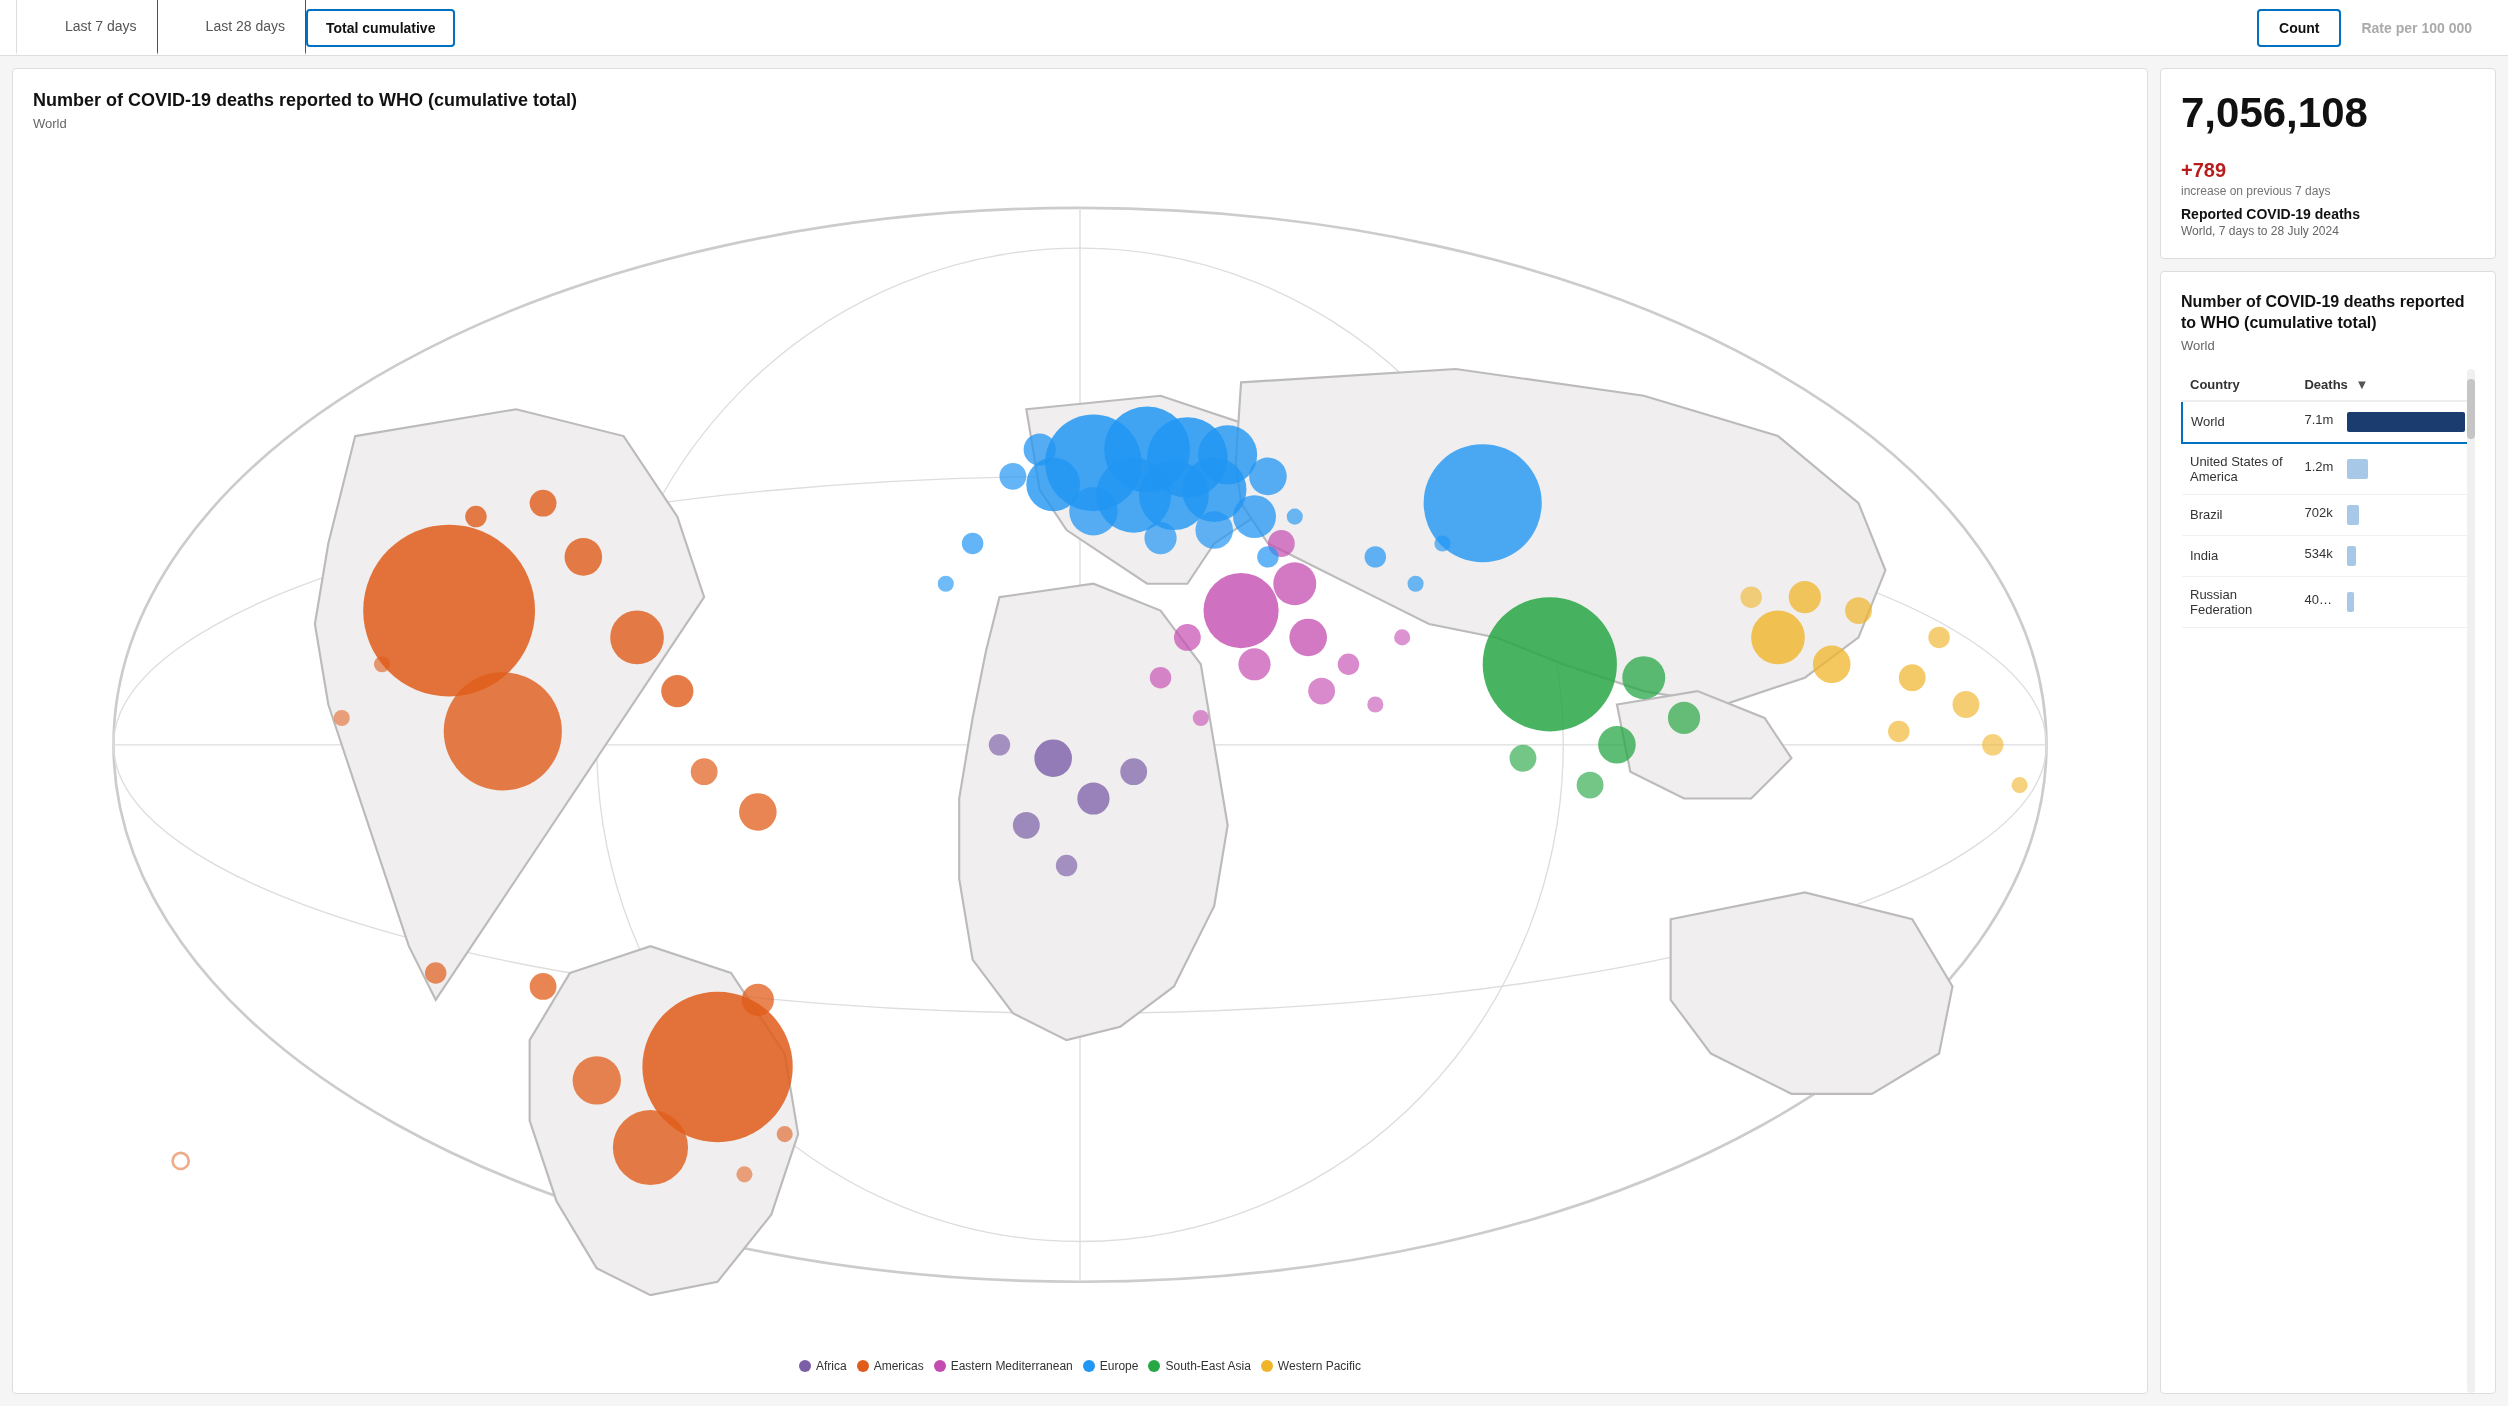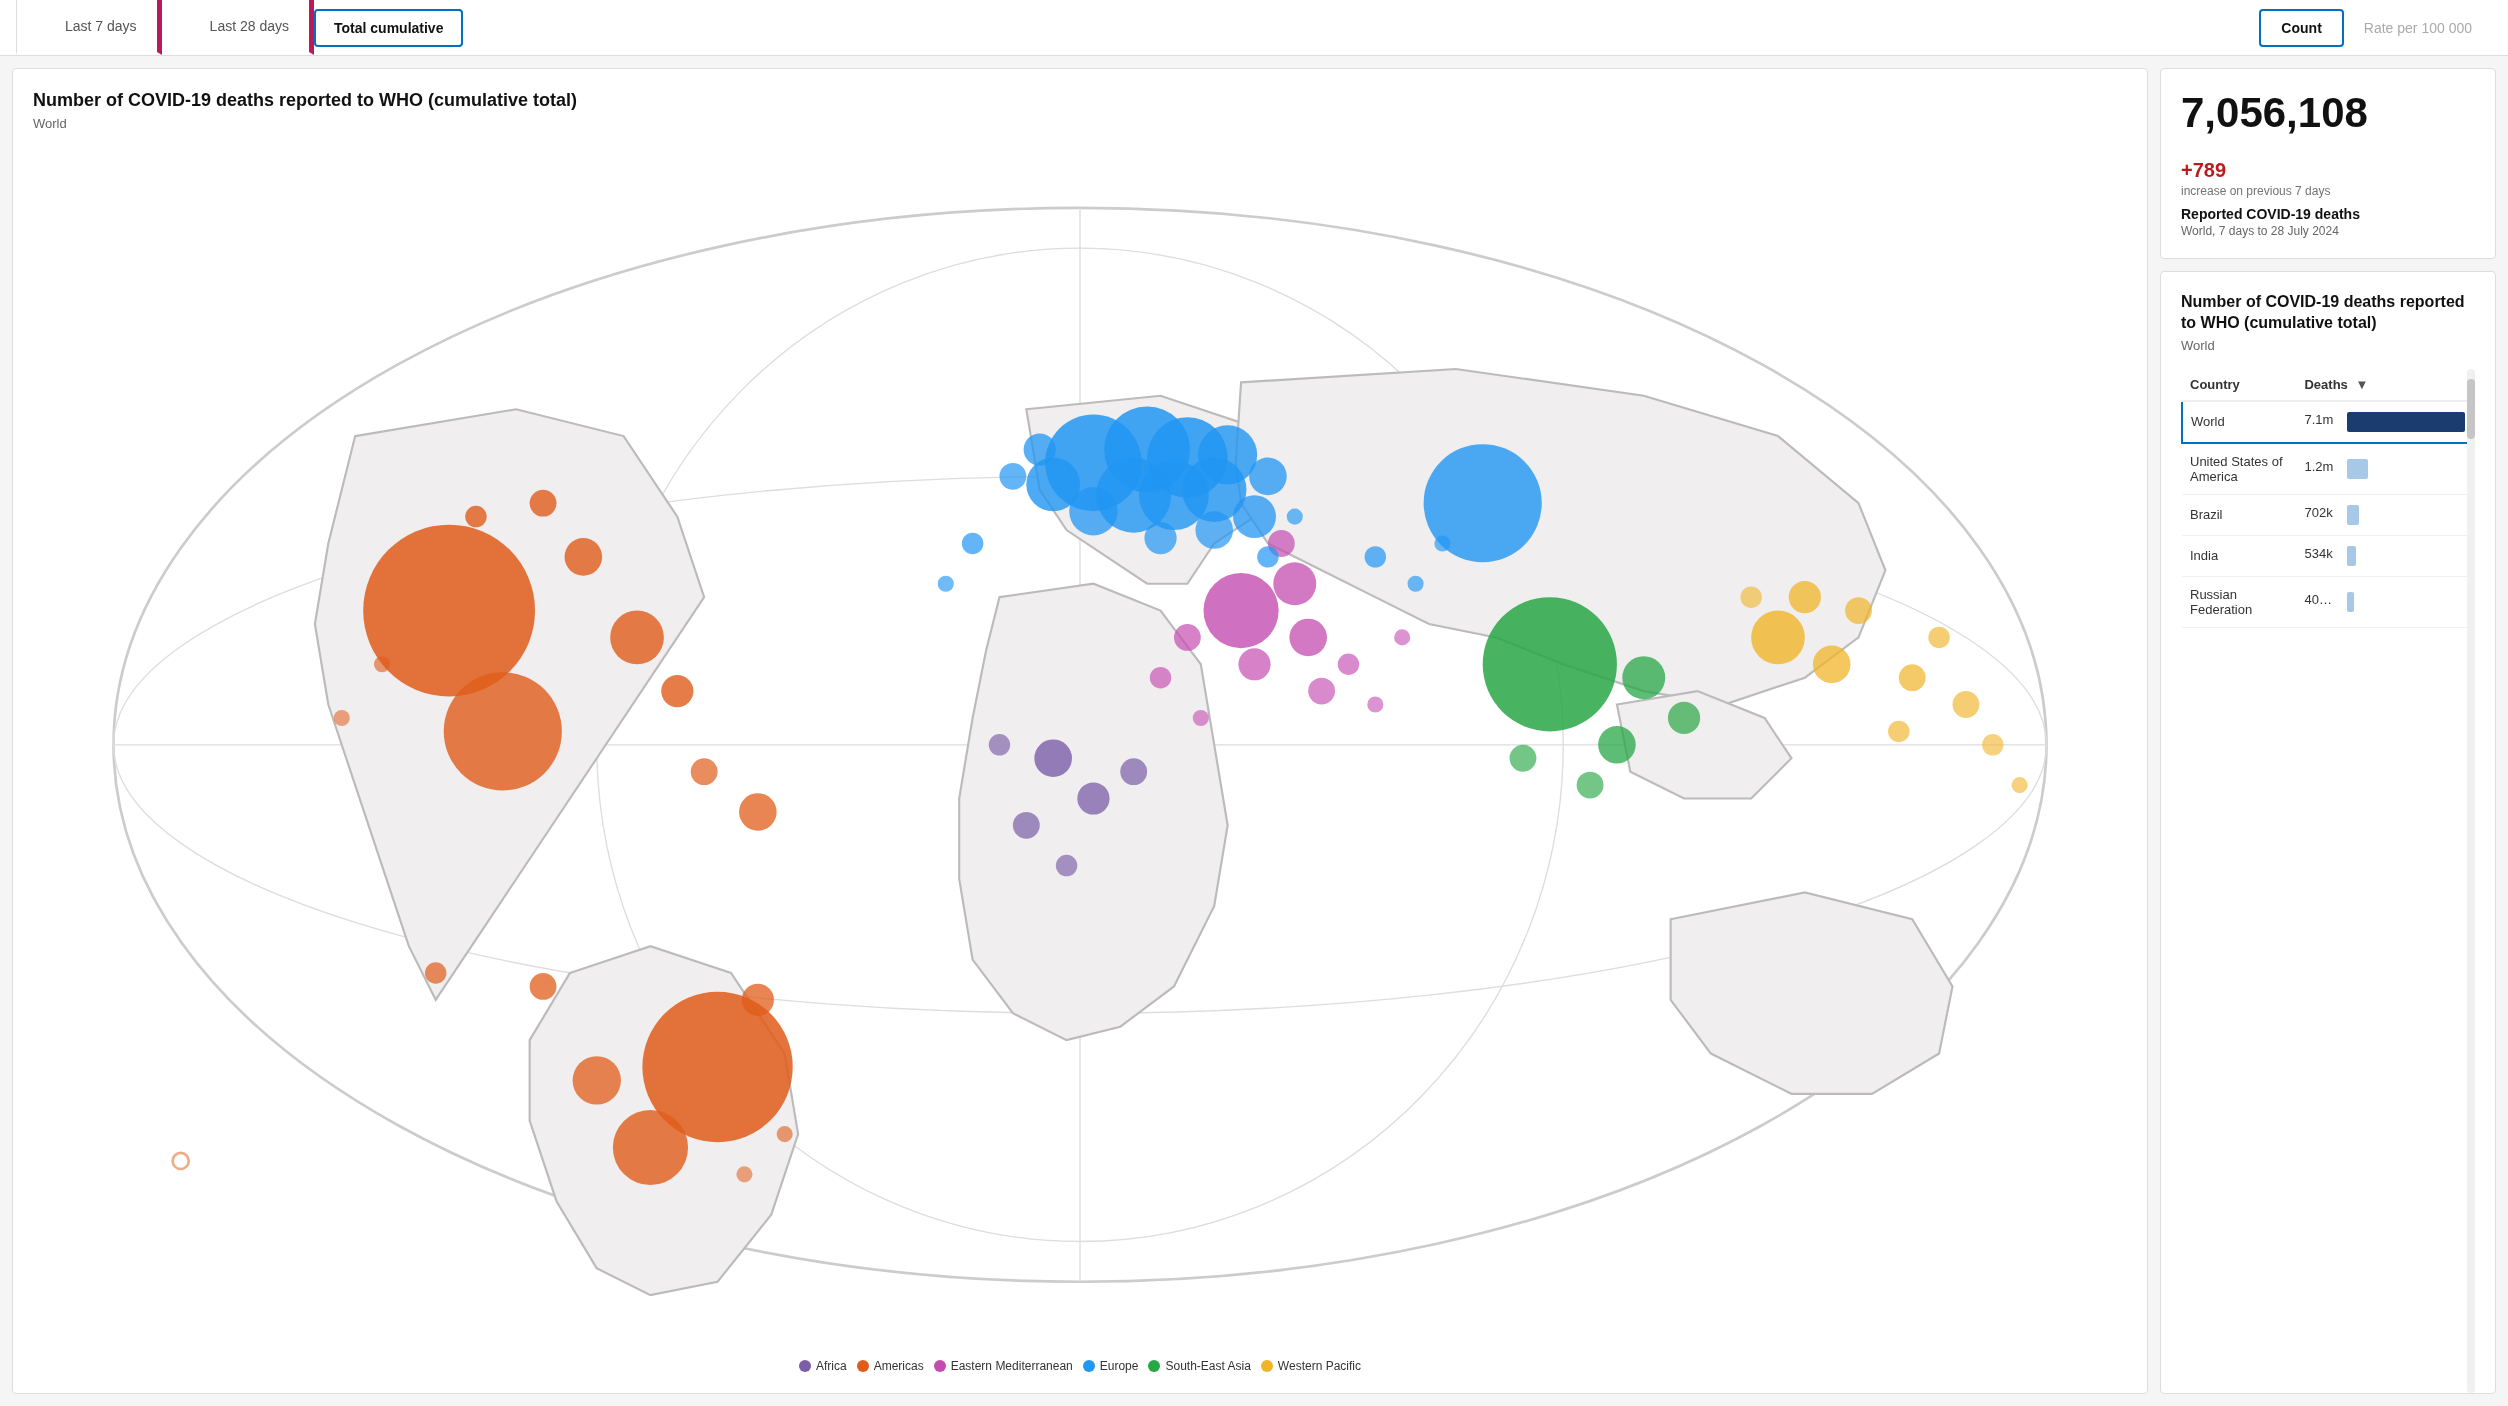--- a/index.html
+++ b/index.html
@@ -41,41 +41,42 @@
       border: 2px solid #0070c0;
       border-bottom: 2px solid #0070c0;
       color: #111;
       font-weight: 600;
       border-radius: 4px;
       height: 38px;
       align-self: center;
       padding: 0 18px;
     }
     .tab-btn:not(.active) {
-      border-right: 5px solid #be185d;
+      border-right: 1px solid #be185d;
       padding-left: 48px;
     }
     .tab-btn:not(.active):first-child {
       border-left: 1px solid #ddd;
     }
 
     .metric-group {
       display: flex;
       align-items: center;
       gap: 0;
       height: 100%;
     }
     .metric-btn {
       padding: 0 20px;
       height: 38px;
       border: none;
       background: transparent;
       cursor: pointer;
       font-size: 14px;
       color: #555;
+      font-weight: bold;
     }
     .metric-btn.active {
       border: 2px solid #0070c0;
       color: #111;
       font-weight: 600;
       border-radius: 4px;
     }
     .metric-btn.inactive {
       color: #aaa;
     }

